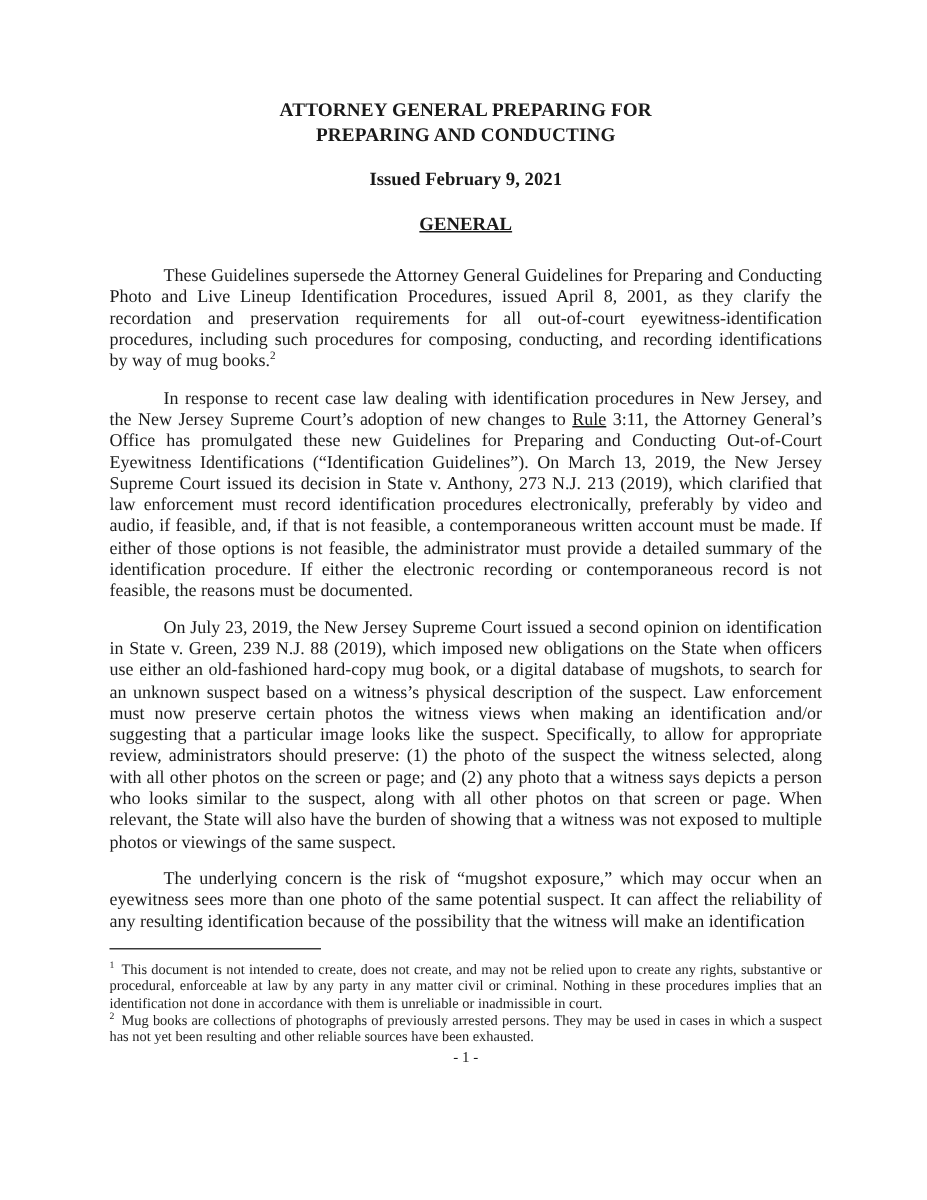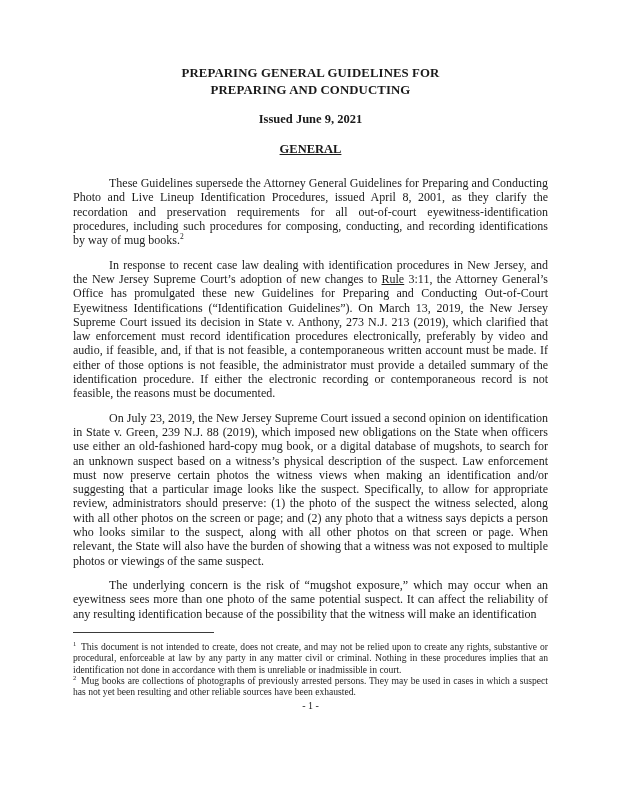--- a/index.html
+++ b/index.html
@@ -74,25 +74,25 @@
     line-height: 12px;
   }
 </style>
 </head>
 <body>
 
 <div class="doc-page">
   <div class="content">
 
     <div class="title-block">
-      <div class="title-line">PREPARING GENERAL GUIDELINES FOR</div>
+      <div class="title-line">ATTORNEY GENERAL PREPARING FOR</div>
       <div class="title-line">PREPARING AND CONDUCTING</div>
     </div>
 
-    <div class="issued">Issued June 9, 2021</div>
+    <div class="issued">Issued February 9, 2021</div>
 
     <div class="preamble">GENERAL</div>
 
     <p class="para first"><span>These Guidelines supersede the </span><span class="seg-italic">Attorney General Guidelines for Preparing and Conducting Photo and Live Lineup Identification Procedures</span><span>, issued April 8, 2001, as they clarify the recordation and preservation requirements for all out-of-court eyewitness-identification procedures, including such procedures for composing, conducting, and recording identifications by way of mug books.</span><sup>2</sup></p>
     <p class="para"><span>In response to recent case law dealing with identification procedures in New Jersey, and the New Jersey Supreme Court’s adoption of new changes to </span><span class="seg-underline">Rule</span><span> 3:11, the Attorney General’s Office has promulgated these new Guidelines for Preparing and Conducting Out-of-Court Eyewitness Identifications (“Identification Guidelines”). On March 13, 2019, the New Jersey Supreme Court issued its decision in </span><span class="seg-italic">State v. Anthony</span><span>, 273 N.J. 213 (2019), which clarified that law enforcement must record identification procedures electronically, preferably by video and audio, if feasible, and, if that is not feasible, a contemporaneous written account must be made. If either of those options is not feasible, the administrator must provide a detailed summary of the identification procedure. If either the electronic recording or contemporaneous record is not feasible, the reasons must be documented.</span></p>
     <p class="para"><span>On July 23, 2019, the New Jersey Supreme Court issued a second opinion on identification in </span><span class="seg-italic">State v. Green</span><span>, 239 N.J. 88 (2019), which imposed new obligations on the State when officers use either an old-fashioned hard-copy mug book, or a digital database of mugshots, to search for an unknown suspect based on a witness’s physical description of the suspect. Law enforcement must now preserve certain photos the witness views when making an identification and/or suggesting that a particular image looks like the suspect. Specifically, to allow for appropriate review, administrators should preserve: (1) the photo of the suspect the witness selected, along with all other photos on the screen or page; and (2) any photo that a witness says depicts a person who looks similar to the suspect, along with all other photos on that screen or page. When relevant, the State will also have the burden of showing that a witness was not exposed to multiple photos or viewings of the same suspect.</span></p>
     <p class="para"><span>The underlying concern is the risk of “mugshot exposure,” which may occur when an eyewitness sees more than one photo of the same potential suspect. It can affect the reliability of any resulting identification because of the possibility that the witness will make an identification</span></p>
 
     <div class="footnote-rule"></div>
 

